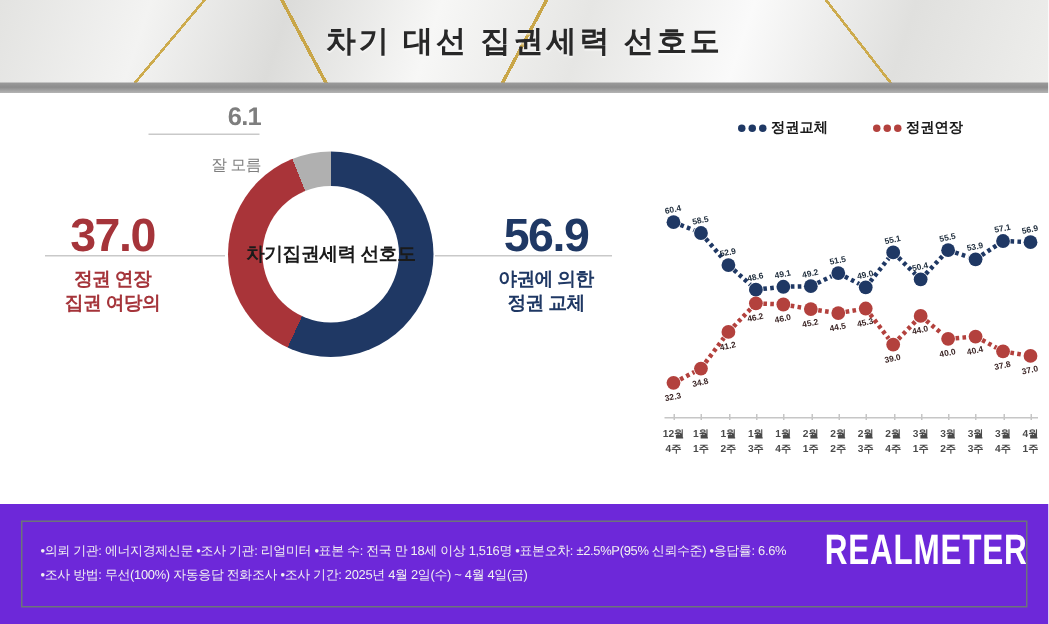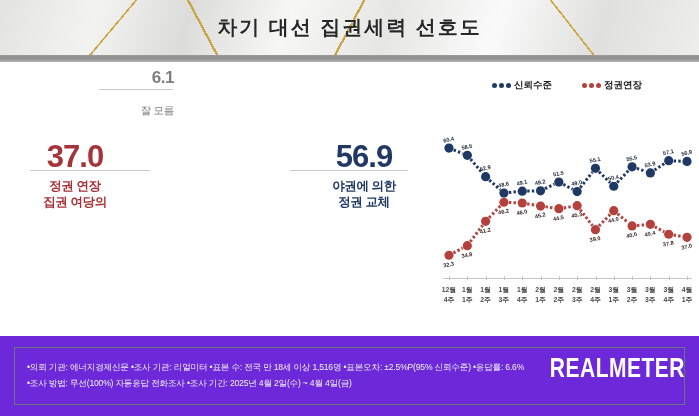--- a/index.html
+++ b/index.html
@@ -140,20 +140,24 @@
 </div>
 
 <div id="main">
 
   <div id="donut-wrap">
 
     <div class="leader" id="leader-left"></div>
     <div class="leader" id="leader-right"></div>
     <div class="leader" id="leader-top"></div>
 
+    <div id="donut" style="background: conic-gradient(rgb(31, 56, 100) 0deg, rgb(31, 56, 100) 204.84deg, rgb(169, 52, 57) 204.84deg, rgb(169, 52, 57) 338.04deg, rgb(176, 176, 176) 338.04deg, rgb(176, 176, 176) 360deg);">
+      <div id="donut-hole"></div>
+      <div id="donut-center-label">차기집권세력 선호도</div>
+    </div>
 
     <div id="left-stat">
       <div class="num">37.0</div>
       <div class="sub">
         <div>정권 연장</div>
         <div>집권 여당의</div>
       </div>
     </div>
 
     <div id="right-stat">
@@ -172,21 +176,21 @@
 
   <div id="trend">
 
     <div id="legend">
       <div class="legend-item">
         <span class="legend-swatch lg-blue">
             <i></i>
             <i></i>
             <i></i>
           </span>
-        <span>신뢰수준</span>
+        <span>정권교체</span>
       </div>
       <div class="legend-item">
         <span class="legend-swatch lg-red">
             <i></i>
             <i></i>
             <i></i>
           </span>
         <span>정권연장</span>
       </div>
     </div>

